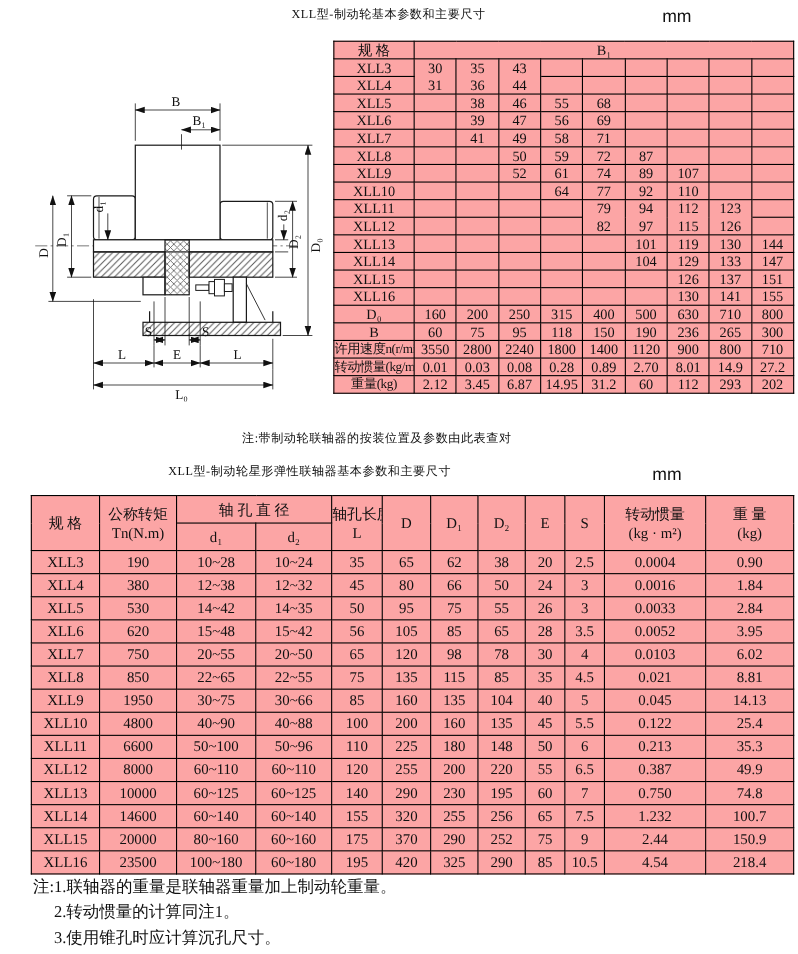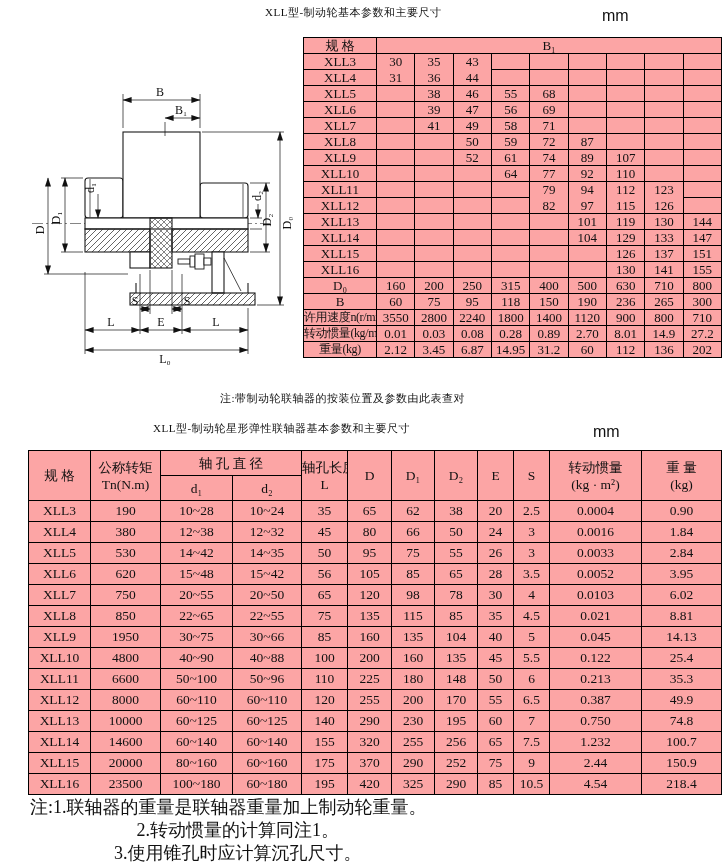--- a/index.html
+++ b/index.html
@@ -19,22 +19,22 @@
   #t1{width:419px;}
   #t1 td{height:15px;line-height:15px;}
   #t1 td.small{font-size:12px;letter-spacing:-0.4px;}
   #t1 td.nbb{border-bottom-style:hidden;}
 
   #t2{width:694px;}
   #t2 td{height:20px;line-height:20px;font-size:13.5px;}
   #t2 td.hd{height:24px;line-height:15px;font-size:13.5px;}
   #t2 td.hd .ln{line-height:17px;}
 
-  .notes{font-size:18px;line-height:23px;white-space:nowrap;}
-  .notes .ind{padding-left:19px;text-align:center;}
+  .notes{font-size:15px;line-height:23px;white-space:nowrap;}
+  .notes .ind{padding-left:19px;}
 
   svg text{font-family:"Liberation Serif","DejaVu Serif",serif;font-size:12px;fill:#111;}
 </style>
 </head>
 <body>
 
 <div class="abs title" style="left:265px;top:5px;">XLL型-制动轮基本参数和主要尺寸</div>
 <div class="abs unit" style="left:602px;top:7px;">mm</div>
 
 <div class="abs" style="left:8px;top:78px;width:292px;height:300px;">
@@ -383,21 +383,21 @@
       </tr>
       <tr>
         <td class="small">重量(kg)</td>
         <td>2.12</td>
         <td>3.45</td>
         <td>6.87</td>
         <td>14.95</td>
         <td>31.2</td>
         <td>60</td>
         <td>112</td>
-        <td>136</td>
+        <td>293</td>
         <td>202</td>
       </tr>
     </tbody>
 </table>
 
 <div class="abs title" style="left:220px;top:391px;">注:带制动轮联轴器的按装位置及参数由此表查对</div>
 
 <div class="abs title" style="left:153px;top:421px;">XLL型-制动轮星形弹性联轴器基本参数和主要尺寸</div>
 <div class="abs unit" style="left:593px;top:423px;">mm</div>
 
@@ -573,21 +573,21 @@
         <td>35.3</td>
       </tr>
       <tr>
         <td>XLL12</td>
         <td>8000</td>
         <td>60~110</td>
         <td>60~110</td>
         <td>120</td>
         <td>255</td>
         <td>200</td>
-        <td>170</td>
+        <td>220</td>
         <td>55</td>
         <td>6.5</td>
         <td>0.387</td>
         <td>49.9</td>
       </tr>
       <tr>
         <td>XLL13</td>
         <td>10000</td>
         <td>60~125</td>
         <td>60~125</td>

